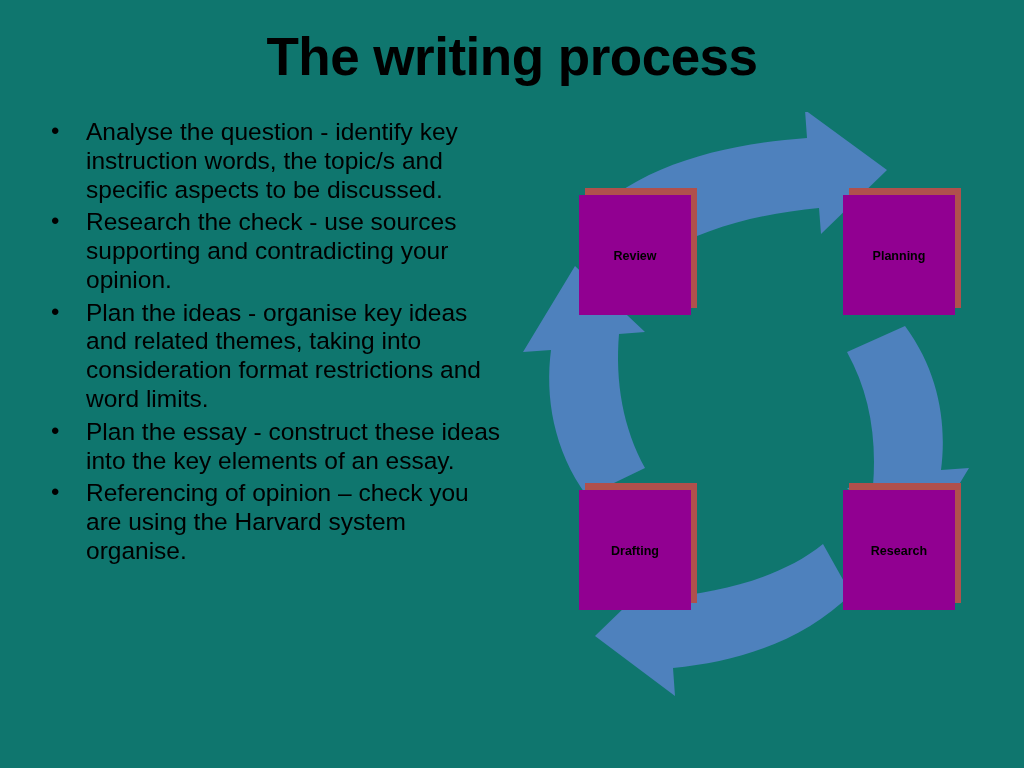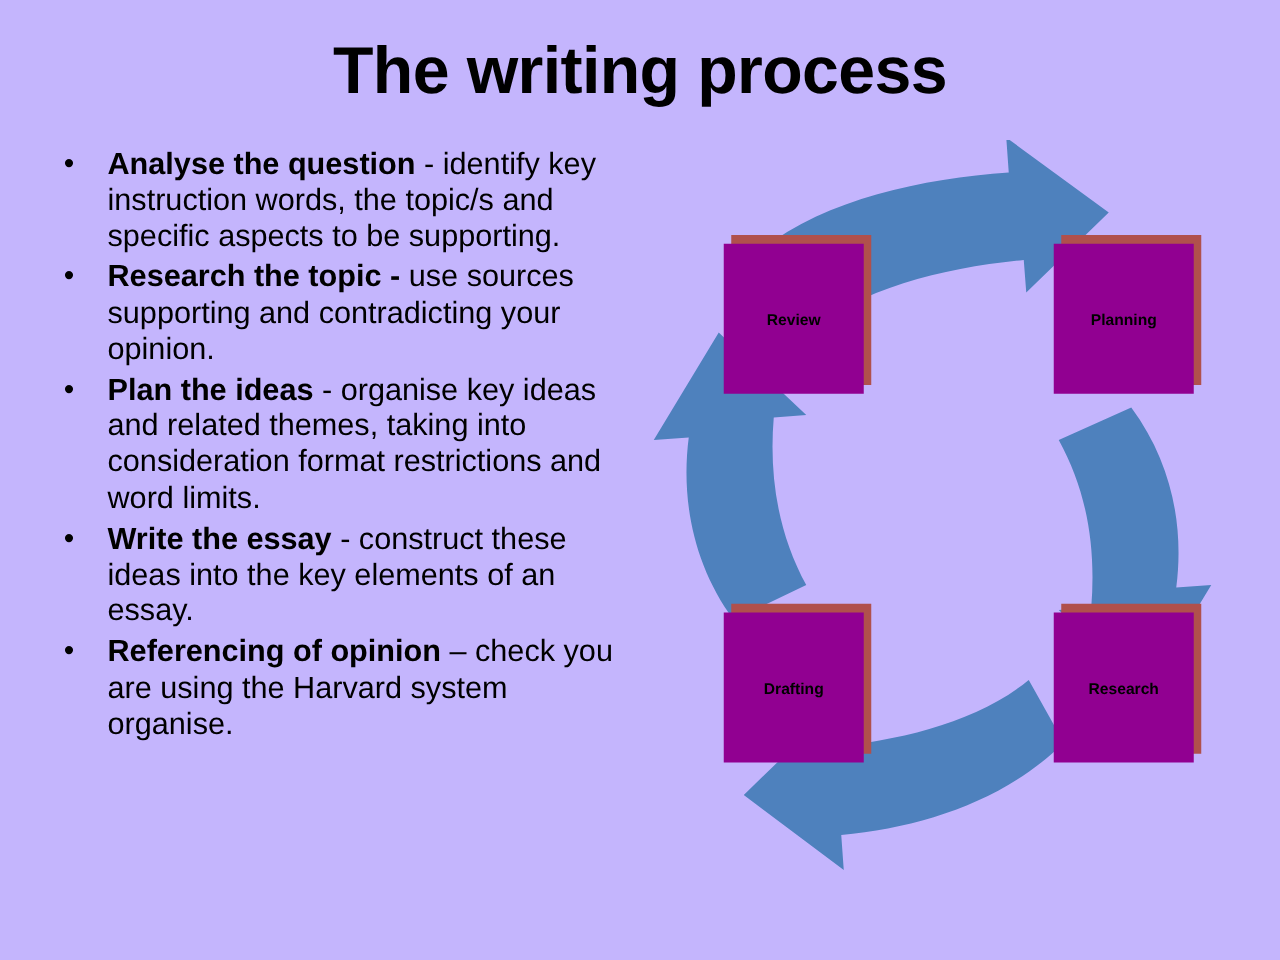--- a/index.html
+++ b/index.html
@@ -14,21 +14,21 @@
     font-family: "Liberation Sans", sans-serif;
     color: #000000;
     overflow: hidden;
     position: relative;
   }
 
   #slide {
     position: relative;
     width: 1024px;
     height: 768px;
-    background: #c4b5fd;
+    background: #0f766e;
   }
 
   
   #slide-title {
     position: absolute;
     left: 0;
     top: 28px;
     width: 1024px;
     text-align: center;
     font-size: 53px;
@@ -59,21 +59,21 @@
   }
   .bullet-marker {
     position: absolute;
     left: 11px;
     top: -1px;
     font-size: 24px;
     line-height: 1.175;
     color: #000000;
   }
   .lead {
-    font-weight: bold;
+    font-weight: normal;
   }
   .ital {
   }
 
   
   #cycle-diagram {
     position: absolute;
     left: 505px;
     top: 112px;
     width: 512px;
@@ -97,36 +97,36 @@
 <body>
 
 <div id="slide">
 
   <div id="slide-title">The writing process</div>
 
   <ul id="bullet-list">
 
     <li class="bullet-item">
       <span class="bullet-marker">•</span>
-      <span class="lead">Analyse the question</span><span> - identify key instruction words, the topic/s and specific aspects to be supporting.</span><span class="ital"></span><span></span>
-    </li>
-
-    <li class="bullet-item">
-      <span class="bullet-marker">•</span>
-      <span class="lead">Research the topic -</span><span> use sources supporting </span><span class="ital">and</span><span> contradicting your opinion.</span>
+      <span class="lead">Analyse the question</span><span> - identify key instruction words, the topic/s and specific aspects to be discussed.</span><span class="ital"></span><span></span>
+    </li>
+
+    <li class="bullet-item">
+      <span class="bullet-marker">•</span>
+      <span class="lead">Research the check -</span><span> use sources supporting </span><span class="ital">and</span><span> contradicting your opinion.</span>
     </li>
 
     <li class="bullet-item">
       <span class="bullet-marker">•</span>
       <span class="lead">Plan the ideas</span><span> - organise key ideas and related themes, taking into consideration format restrictions and word limits.</span><span class="ital"></span><span></span>
     </li>
 
     <li class="bullet-item">
       <span class="bullet-marker">•</span>
-      <span class="lead">Write the essay</span><span> - construct these ideas into the key elements of an essay.</span><span class="ital"></span><span></span>
+      <span class="lead">Plan the essay</span><span> - construct these ideas into the key elements of an essay.</span><span class="ital"></span><span></span>
     </li>
 
     <li class="bullet-item">
       <span class="bullet-marker">•</span>
       <span class="lead">Referencing of opinion</span><span> – check you are using the Harvard system organise.</span><span class="ital"></span><span></span>
     </li>
 
   </ul>
 
   <div id="cycle-diagram">

